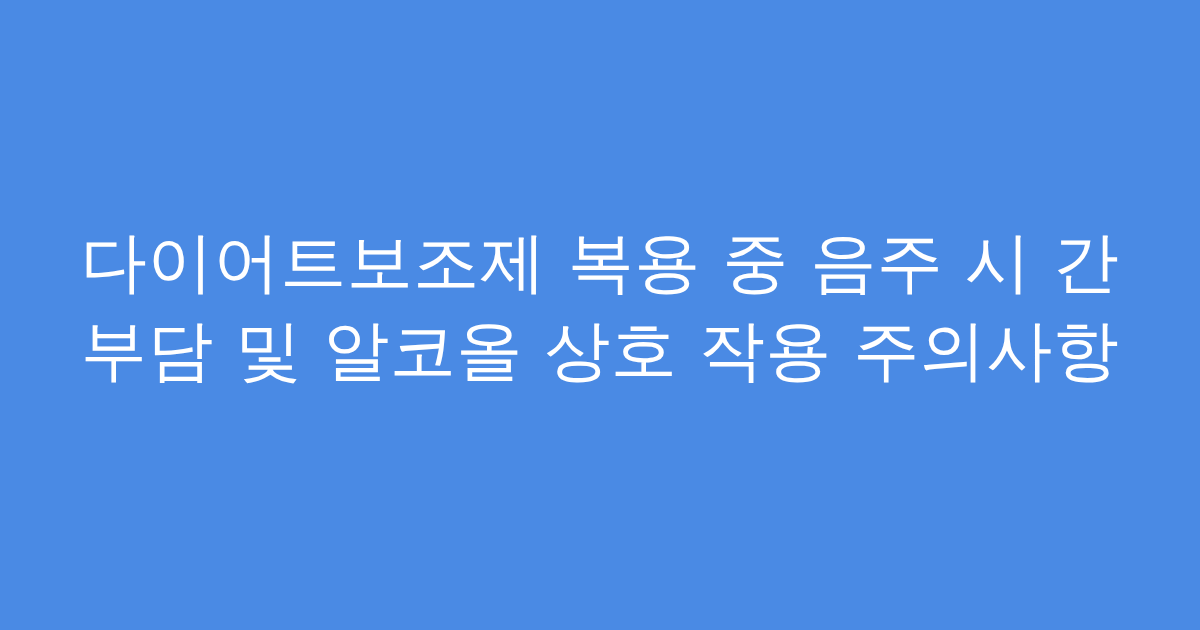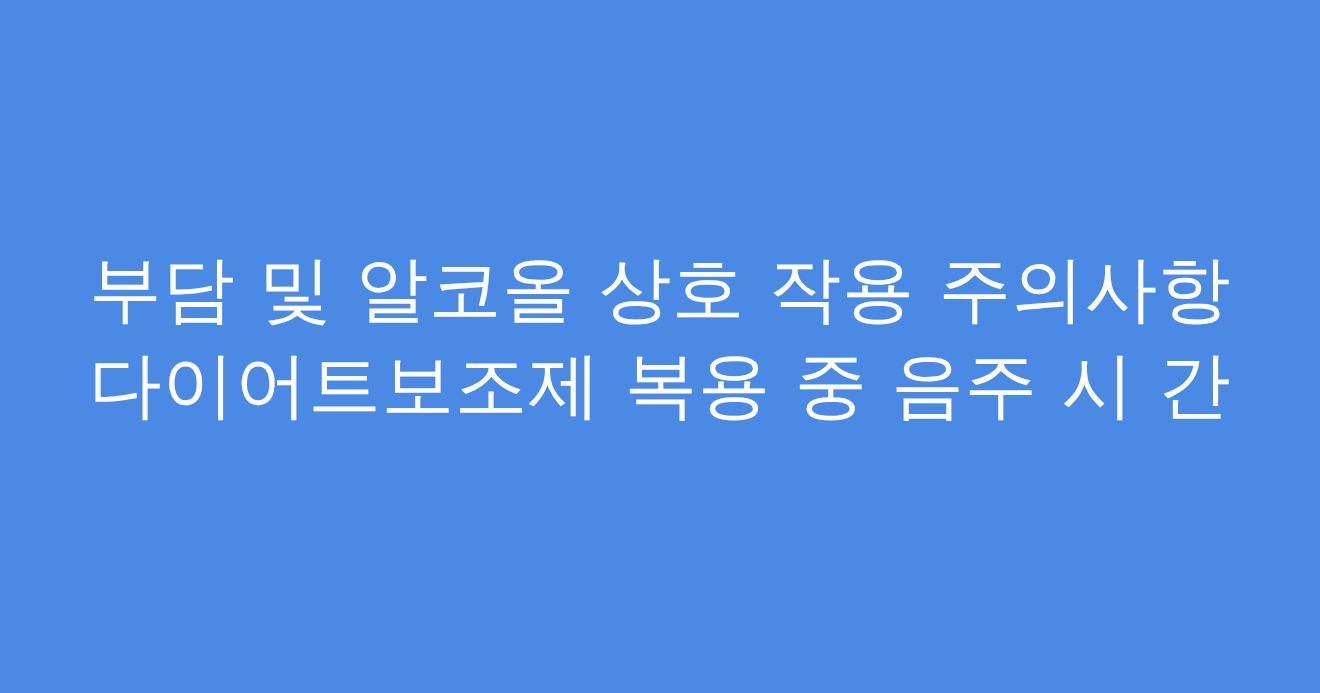--- a/index.html
+++ b/index.html
@@ -44,16 +44,16 @@
     letter-spacing: 0.5px;
     white-space: nowrap;
     text-rendering: geometricPrecision;
   }
 </style>
 </head>
 <body>
 
 <div class="card">
   <div class="title-block">
+    <span class="title-line">다이어트보조제 복용 중 음주 시 간</span>
     <span class="title-line">부담 및 알코올 상호 작용 주의사항</span>
-    <span class="title-line">다이어트보조제 복용 중 음주 시 간</span>
   </div>
 </div>
 
 </body></html>

